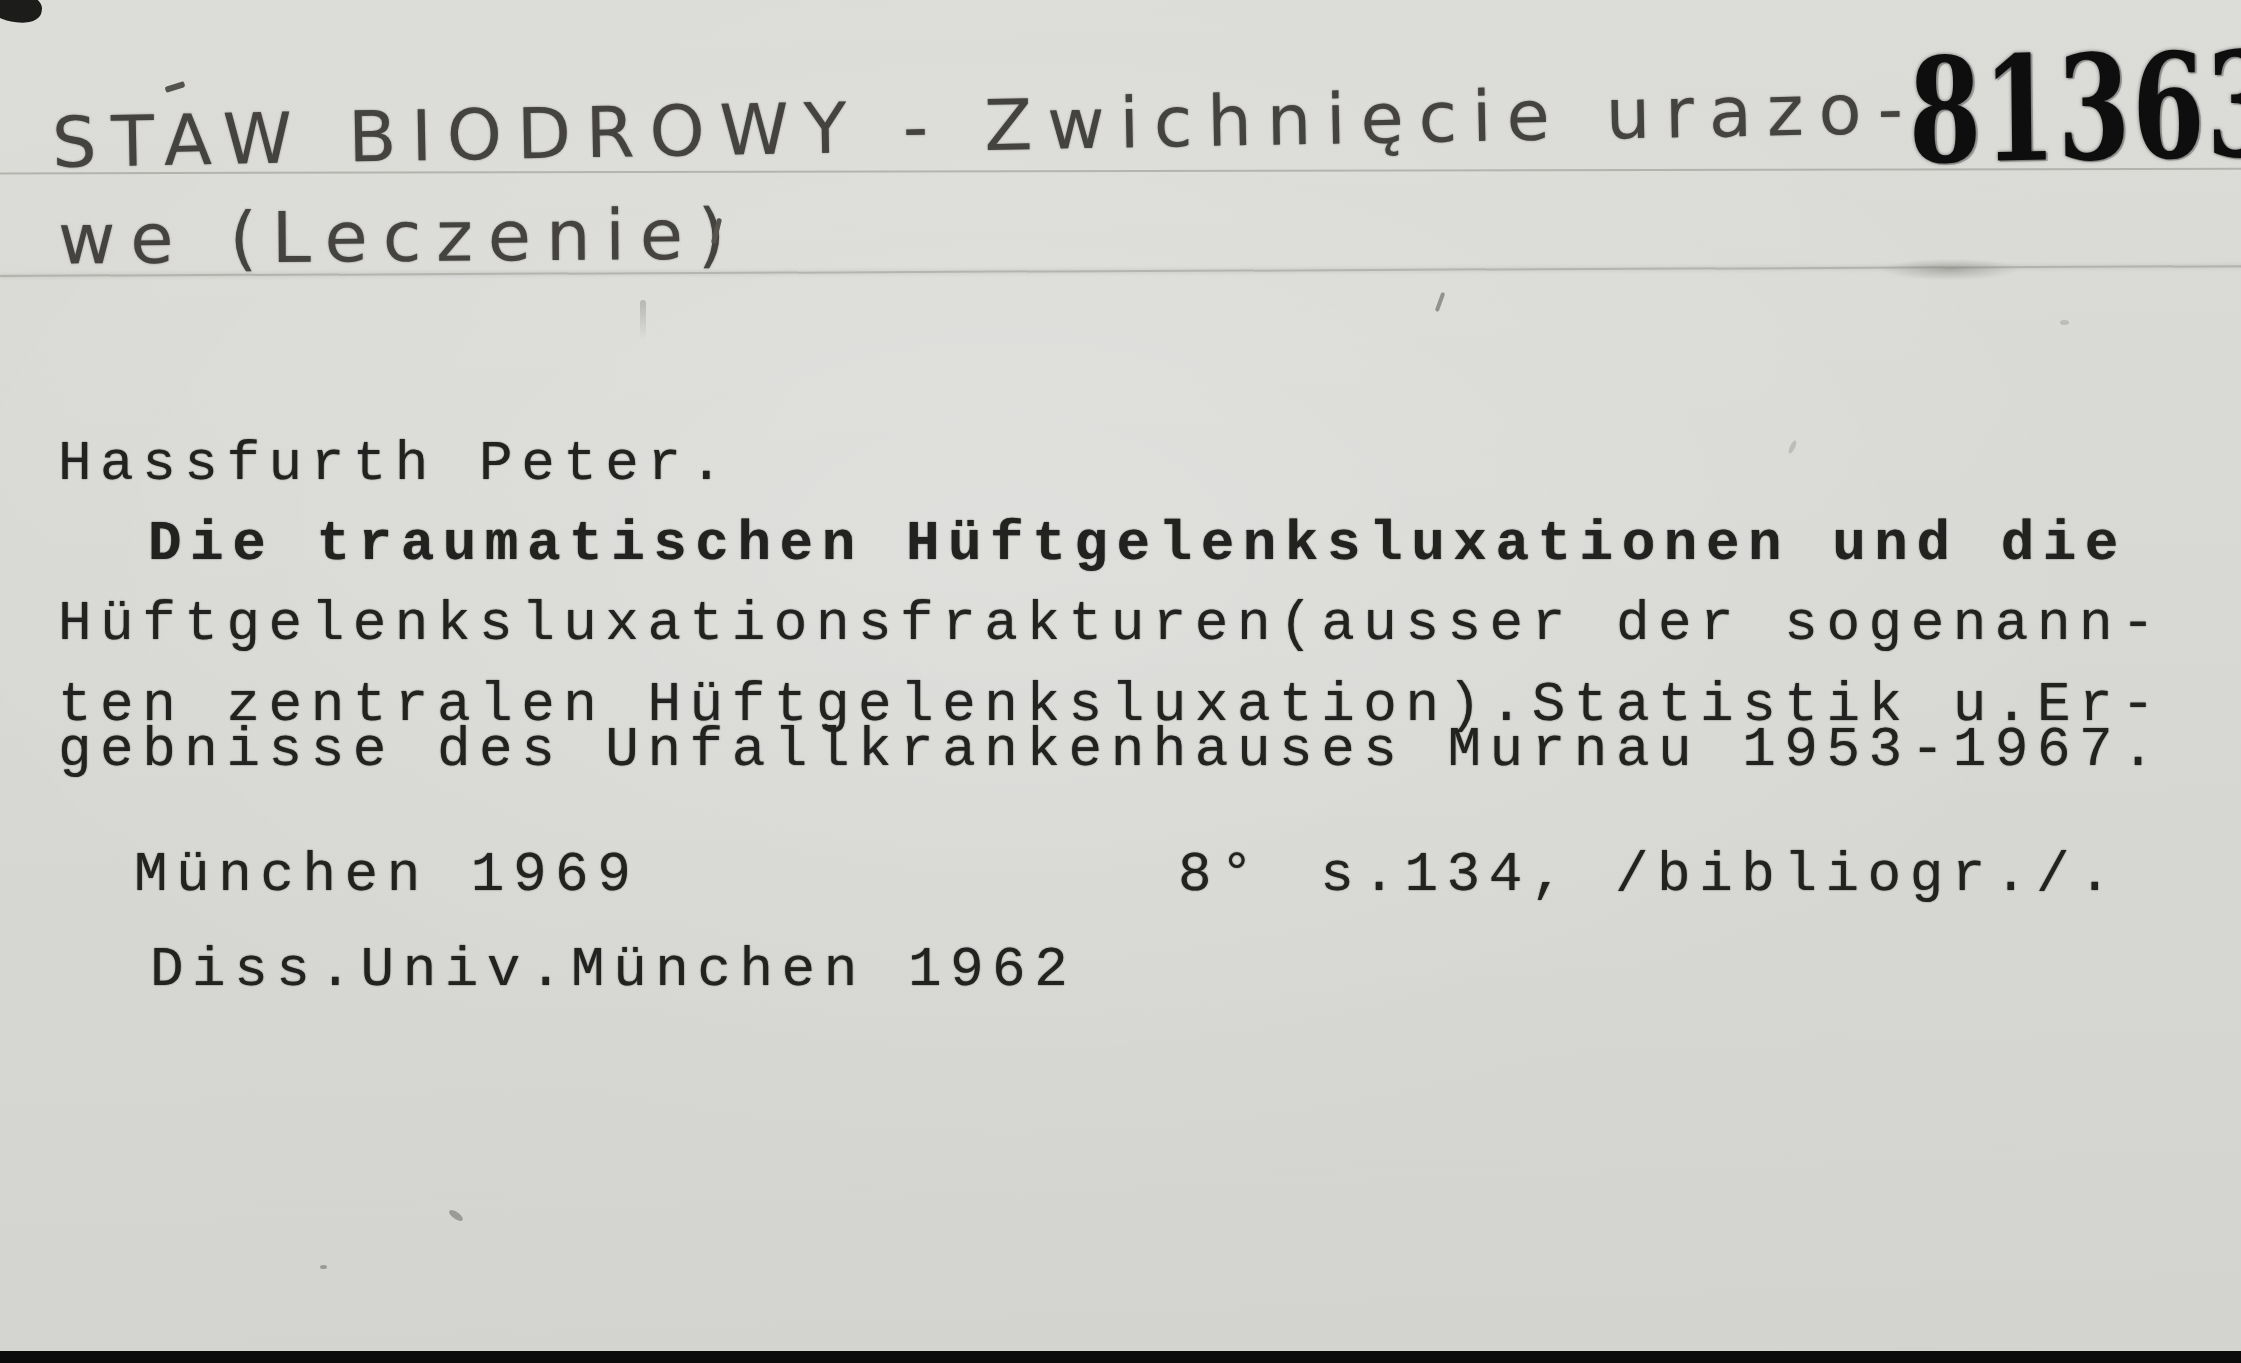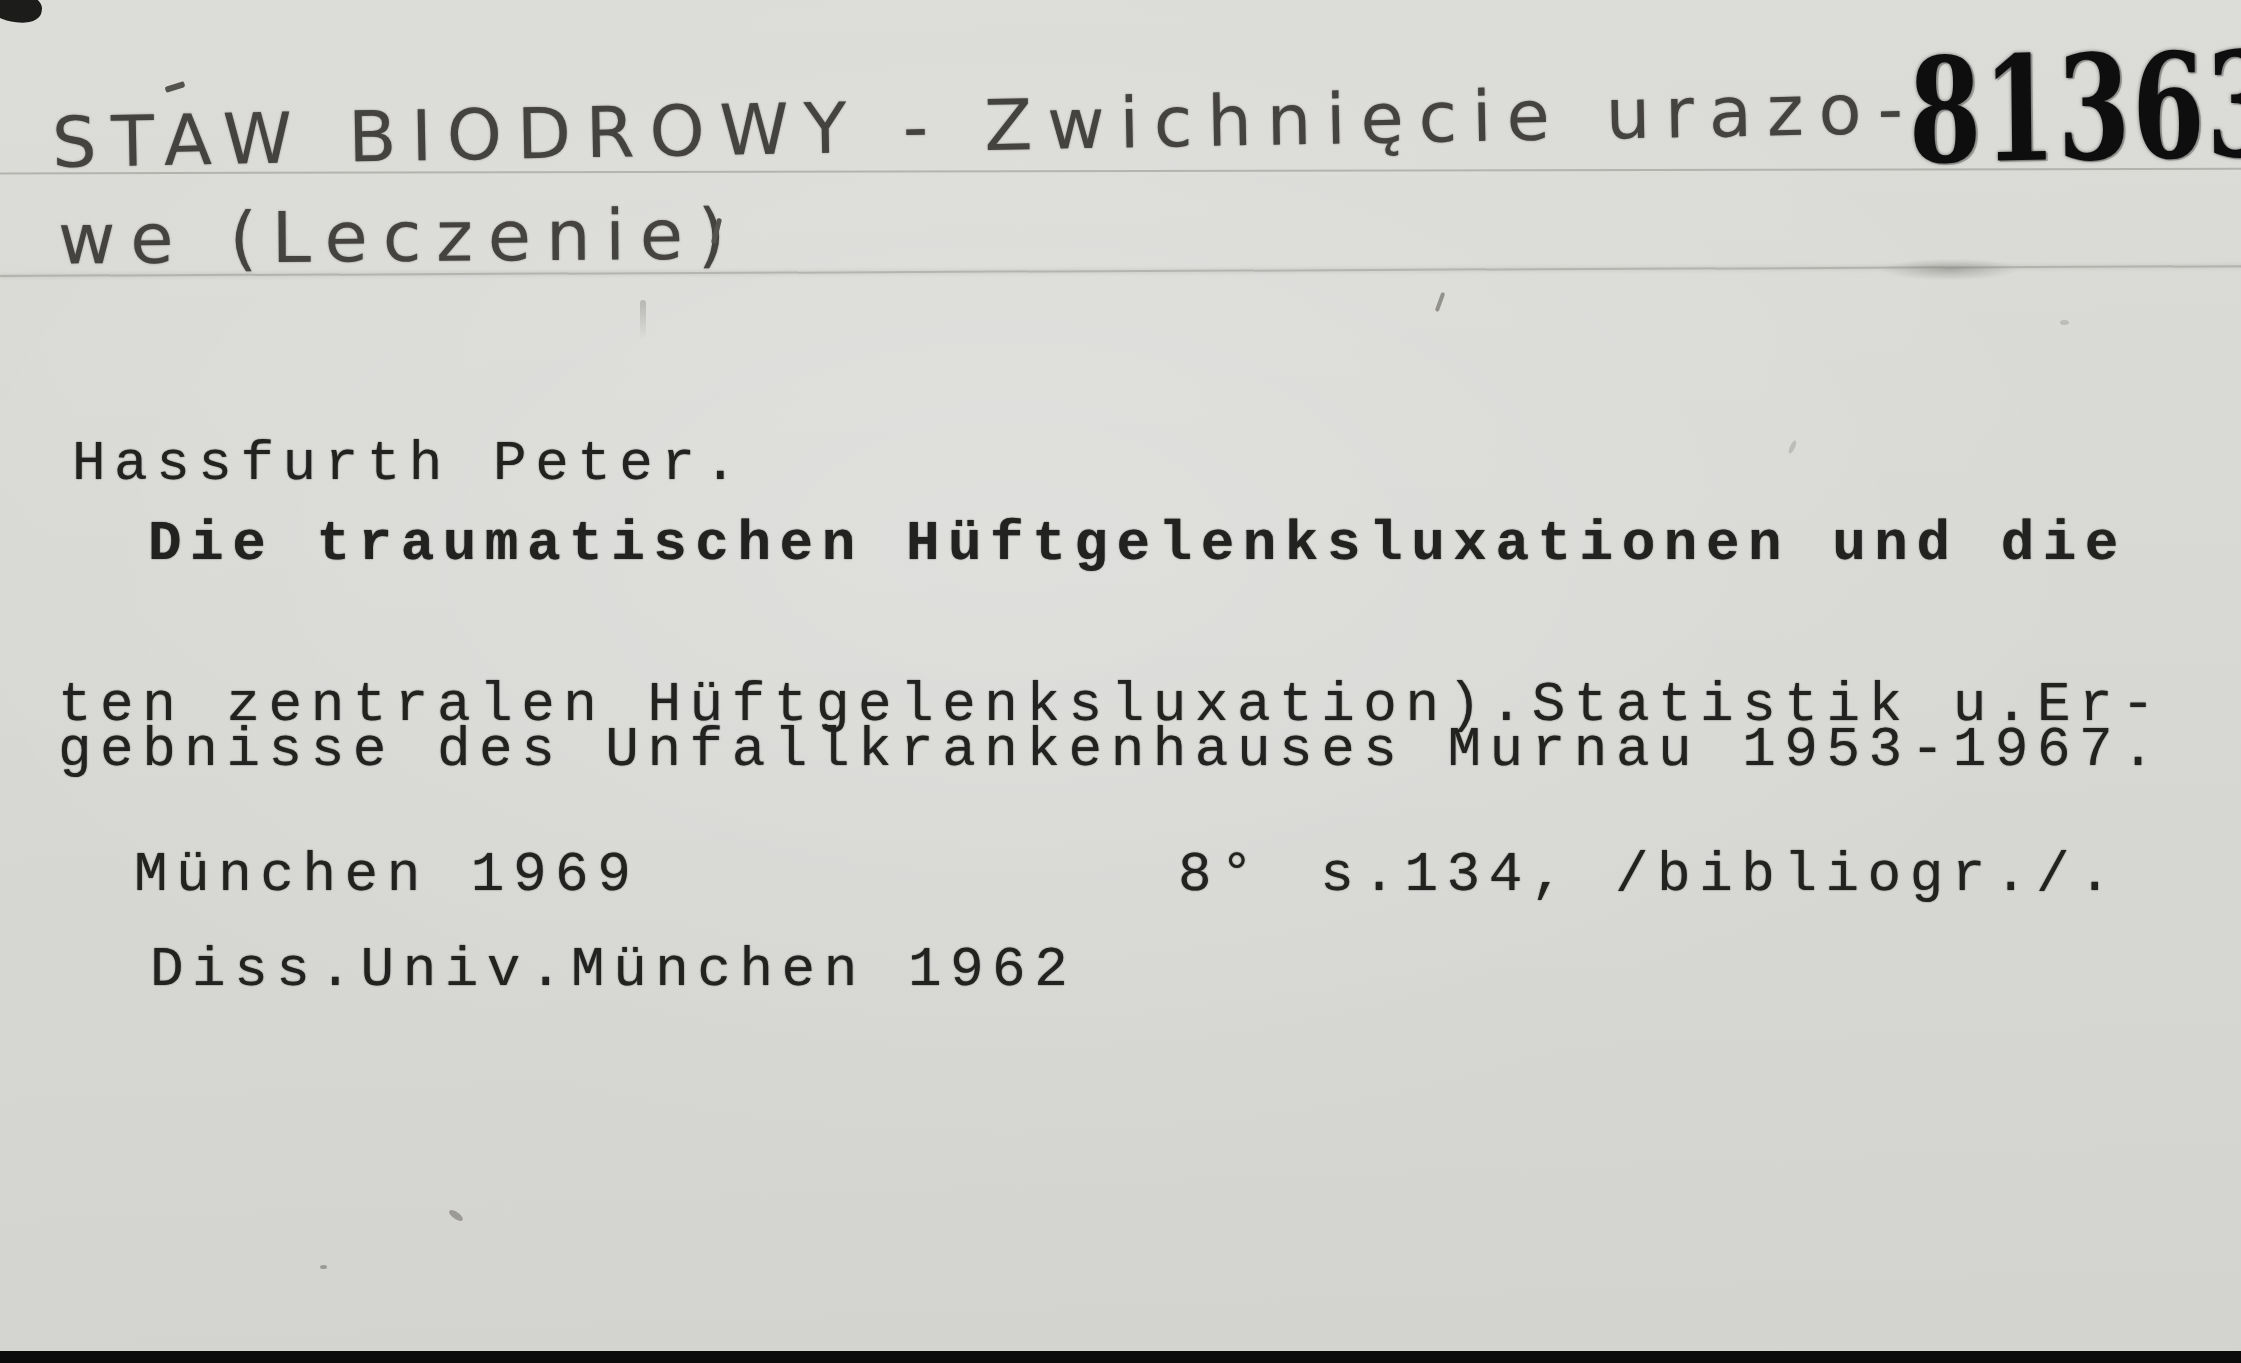--- a/index.html
+++ b/index.html
@@ -46,21 +46,21 @@
   
   .typed{
     position:absolute;
     color:#222220;
     font-family:"Liberation Mono", monospace;
     font-size:56px;
     letter-spacing:8.5px;
     white-space:nowrap;
     text-shadow:0 0 1.5px rgba(25,25,22,.75);
   }
-  .t-author{left:72px;top:432px;}
+  .t-author{left:58px;top:432px;}
   .t-l1{left:148px;top:512px;font-weight:bold;}
   .t-l2{left:58px;top:592px;}
   .t-l3{left:58px;top:673px;}
   .t-l4{left:58px;top:718px;}
   .t-place{left:134px;top:843px;}
   .t-coll{left:1178px;top:843px;}
   .t-coll .gap{display:inline-block;width:58px;}
   .t-diss{left:150px;top:938px;}
   
   .edge-bottom{position:absolute;left:0;top:1351px;width:100%;height:12px;background:#0b0b0b;}
@@ -86,20 +86,21 @@
       <div class="smudge"></div>
     </div>
 
   <div class="hand hand1">STAW BIODROWY - Zwichnięcie urazo-</div>
   <div class="hand hand2">we (Leczenie)</div>
 
   <div class="stamp">81363</div>
 
   <div class="typed t-author">Hassfurth Peter.</div>
   <div class="typed t-l1">Die traumatischen Hüftgelenksluxationen und die</div>
+  <div class="typed t-l2">Hüftgelenksluxationsfrakturen(ausser der sogenann-</div>
   <div class="typed t-l3">ten zentralen Hüftgelenksluxation).Statistik u.Er-</div>
   <div class="typed t-l4">gebnisse des Unfallkrankenhauses Murnau 1953-1967.</div>
 
   <div class="typed t-place">München 1969</div>
   <div class="typed t-coll"><span>8°</span><span class="gap"></span><span>s.134, /bibliogr./.</span></div>
 
   <div class="typed t-diss">Diss.Univ.München 1962</div>
 
   <div class="edge-bottom"></div>
   <div class="corner-mark"></div>

